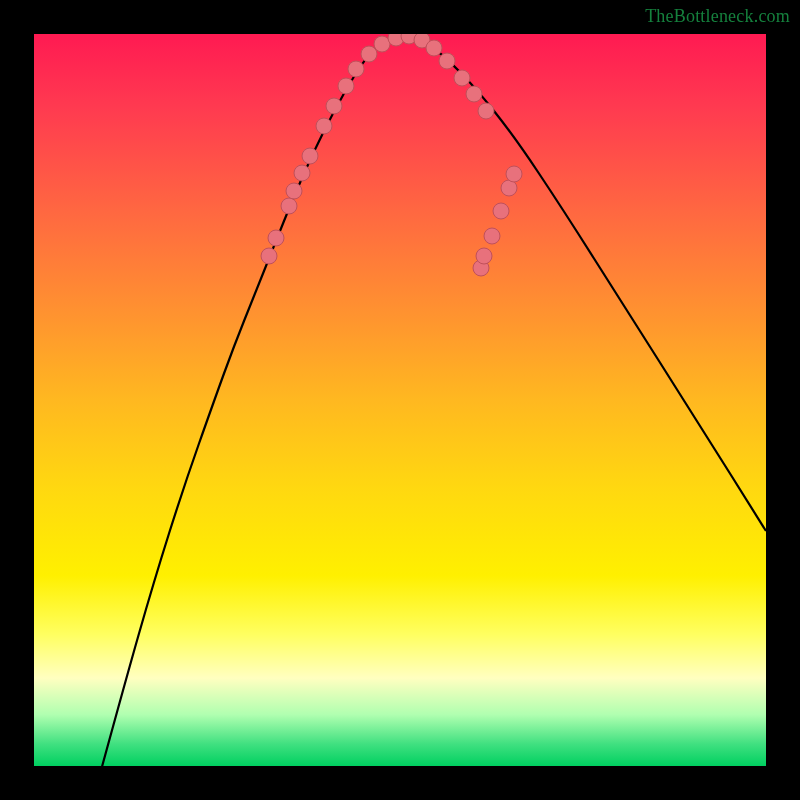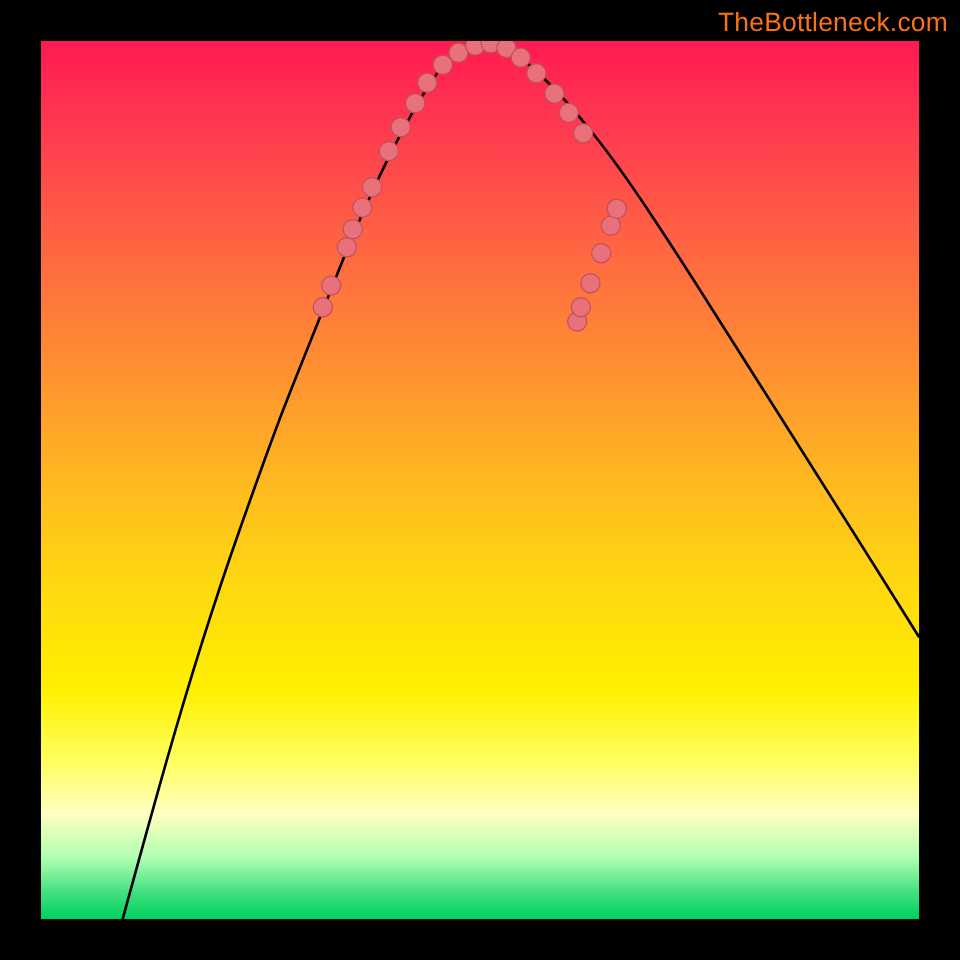--- a/index.html
+++ b/index.html
@@ -7,23 +7,23 @@
   .frame {
     position: relative;
     width: 800px;
     height: 800px;
     background: #000;
   }
   .watermark {
     position: absolute;
     top: 6px;
     right: 10px;
-    font-family: Liberation Sans, sans-serif;
-    font-size: 22px;
-    color: #f97316;
+    font-family: Liberation Serif, serif;
+    font-size: 18px;
+    color: #15803d;
     letter-spacing: 0.2px;
     z-index: 10;
   }
   .plot {
     position: absolute;
     left: 34px;
     top: 34px;
     width: 732px;
     height: 732px;
     overflow: hidden;

